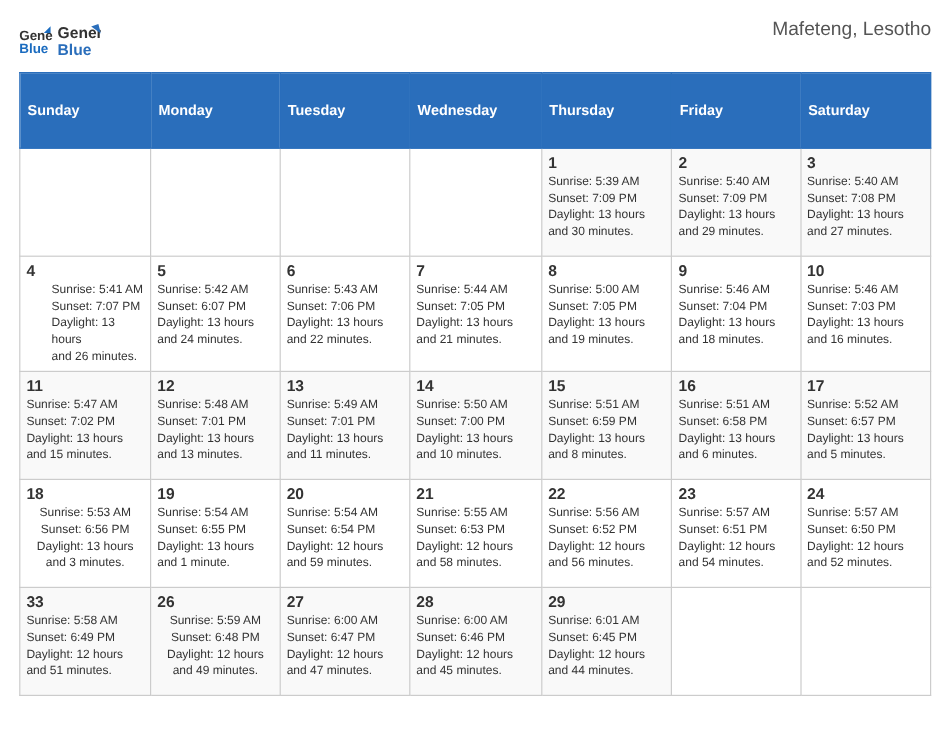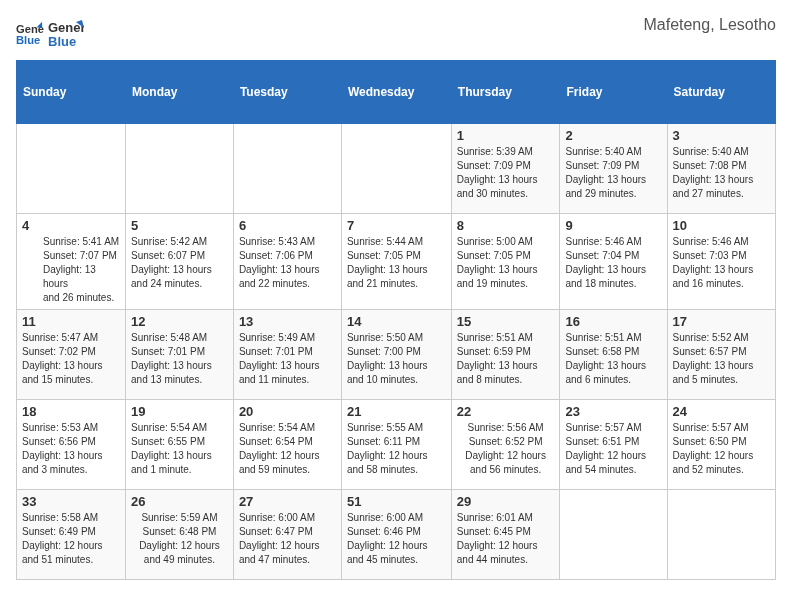--- a/index.html
+++ b/index.html
@@ -243,21 +243,21 @@
           <div class="day-number">17</div>
           <div class="day-detail" style="white-space: pre-line;">Sunrise: 5:52 AM
 Sunset: 6:57 PM
 Daylight: 13 hours
 and 5 minutes.</div>
         </td>
       </tr>
       <tr>
         <td>
           <div class="day-number">18</div>
-          <div class="day-detail" style="white-space: pre-line;">Sunrise: 5:53 AM
+          <div class="day-detail" style="white-space: pre-line; text-align: center;">Sunrise: 5:53 AM
 Sunset: 6:56 PM
 Daylight: 13 hours
 and 3 minutes.</div>
         </td>
         <td>
           <div class="day-number">19</div>
           <div class="day-detail" style="white-space: pre-line;">Sunrise: 5:54 AM
 Sunset: 6:55 PM
 Daylight: 13 hours
 and 1 minute.</div>
@@ -265,27 +265,27 @@
         <td>
           <div class="day-number">20</div>
           <div class="day-detail" style="white-space: pre-line;">Sunrise: 5:54 AM
 Sunset: 6:54 PM
 Daylight: 12 hours
 and 59 minutes.</div>
         </td>
         <td>
           <div class="day-number">21</div>
           <div class="day-detail" style="white-space: pre-line;">Sunrise: 5:55 AM
-Sunset: 6:11 PM
+Sunset: 6:53 PM
 Daylight: 12 hours
 and 58 minutes.</div>
         </td>
         <td>
           <div class="day-number">22</div>
-          <div class="day-detail" style="white-space: pre-line; text-align: center;">Sunrise: 5:56 AM
+          <div class="day-detail" style="white-space: pre-line;">Sunrise: 5:56 AM
 Sunset: 6:52 PM
 Daylight: 12 hours
 and 56 minutes.</div>
         </td>
         <td>
           <div class="day-number">23</div>
           <div class="day-detail" style="white-space: pre-line;">Sunrise: 5:57 AM
 Sunset: 6:51 PM
 Daylight: 12 hours
 and 54 minutes.</div>
@@ -314,21 +314,21 @@
 and 49 minutes.</div>
         </td>
         <td>
           <div class="day-number">27</div>
           <div class="day-detail" style="white-space: pre-line;">Sunrise: 6:00 AM
 Sunset: 6:47 PM
 Daylight: 12 hours
 and 47 minutes.</div>
         </td>
         <td>
-          <div class="day-number">51</div>
+          <div class="day-number">28</div>
           <div class="day-detail" style="white-space: pre-line;">Sunrise: 6:00 AM
 Sunset: 6:46 PM
 Daylight: 12 hours
 and 45 minutes.</div>
         </td>
         <td>
           <div class="day-number">29</div>
           <div class="day-detail" style="white-space: pre-line;">Sunrise: 6:01 AM
 Sunset: 6:45 PM
 Daylight: 12 hours

